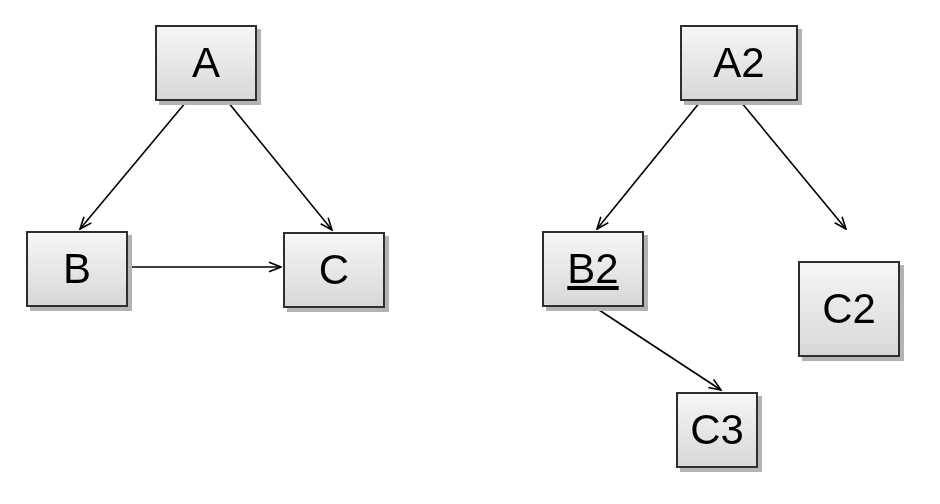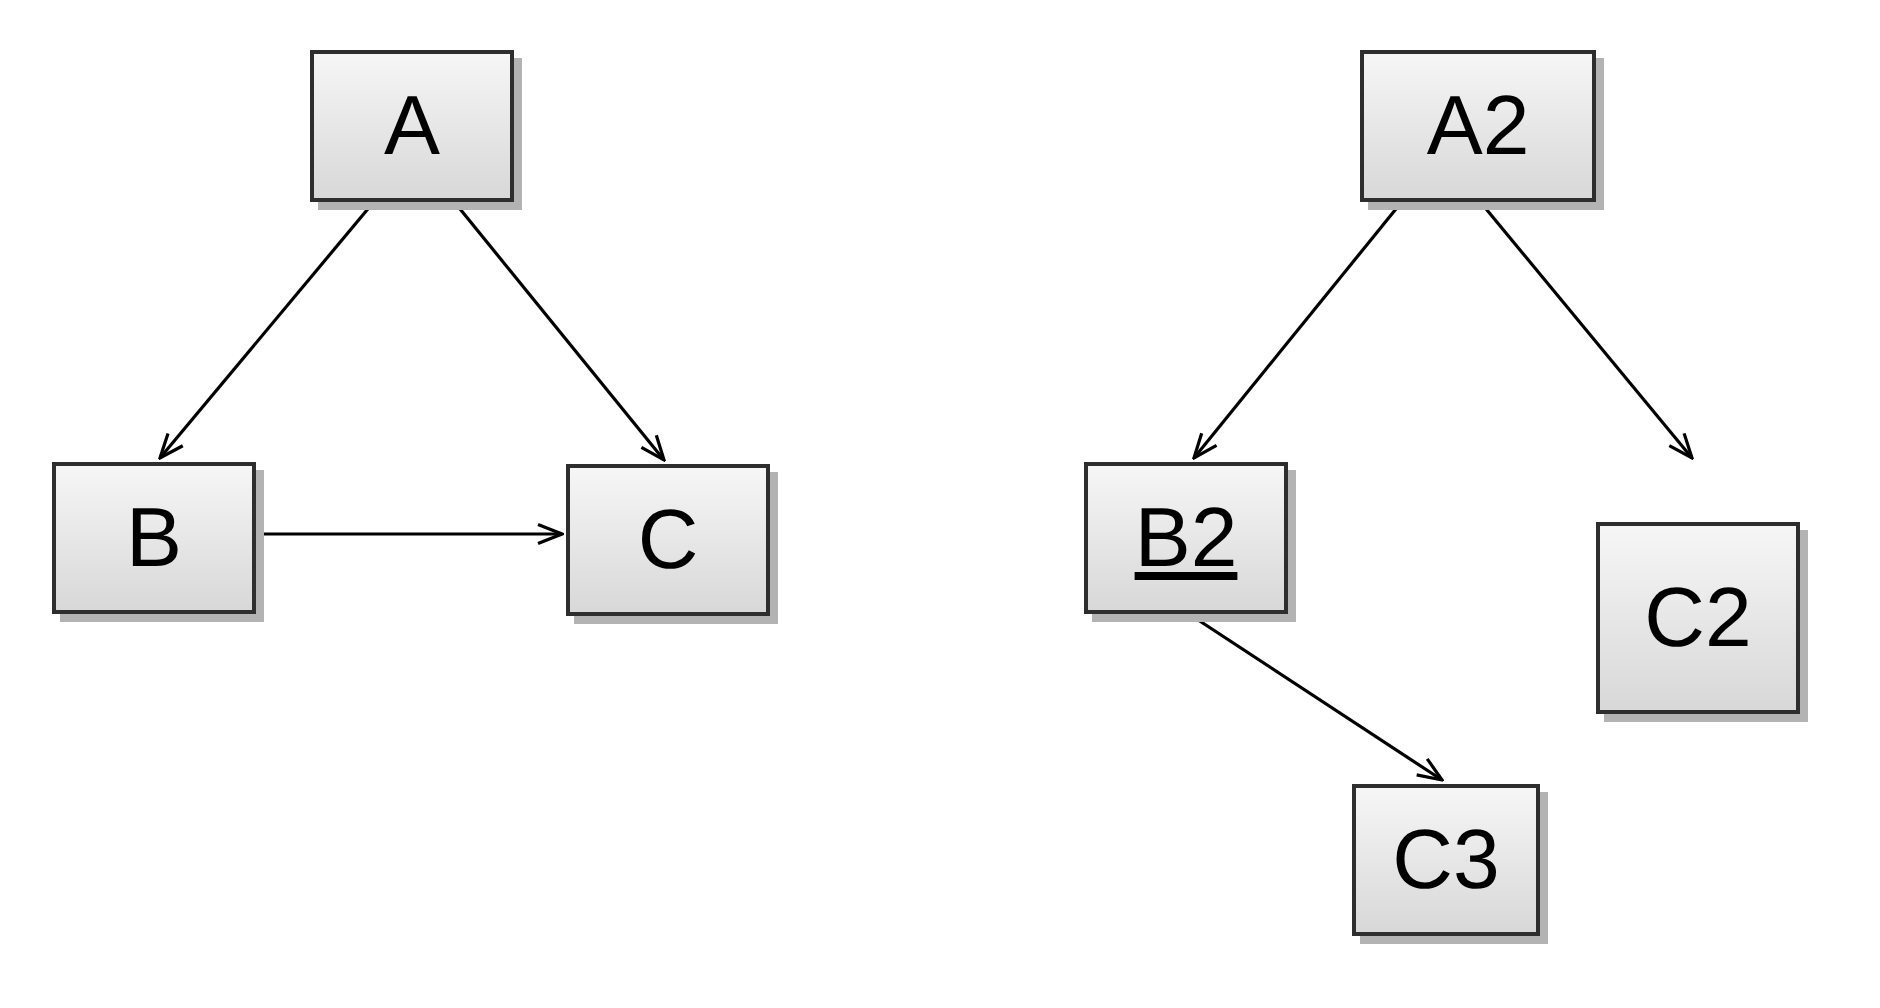--- a/index.html
+++ b/index.html
@@ -71,16 +71,16 @@
     </div>
     <div class="node" style="left: 669px; top: 25px; width: 118px; height: 76px; margin-left: 11px;">
       <span class="node-label">A2</span>
     </div>
     <div class="node" style="left: 542px; top: 231px; width: 102px; height: 76px; text-decoration: underline;">
       <span class="node-label">B2</span>
     </div>
     <div class="node" style="left: 798px; top: 232px; width: 102px; height: 96px; margin-top: 29px;">
       <span class="node-label">C2</span>
     </div>
-    <div class="node" style="left: 676px; top: 392px; width: 94px; height: 76px;">
+    <div class="node" style="left: 676px; top: 392px; width: 82px; height: 76px;">
       <span class="node-label">C3</span>
     </div>
   </div>
 
 </body></html>

